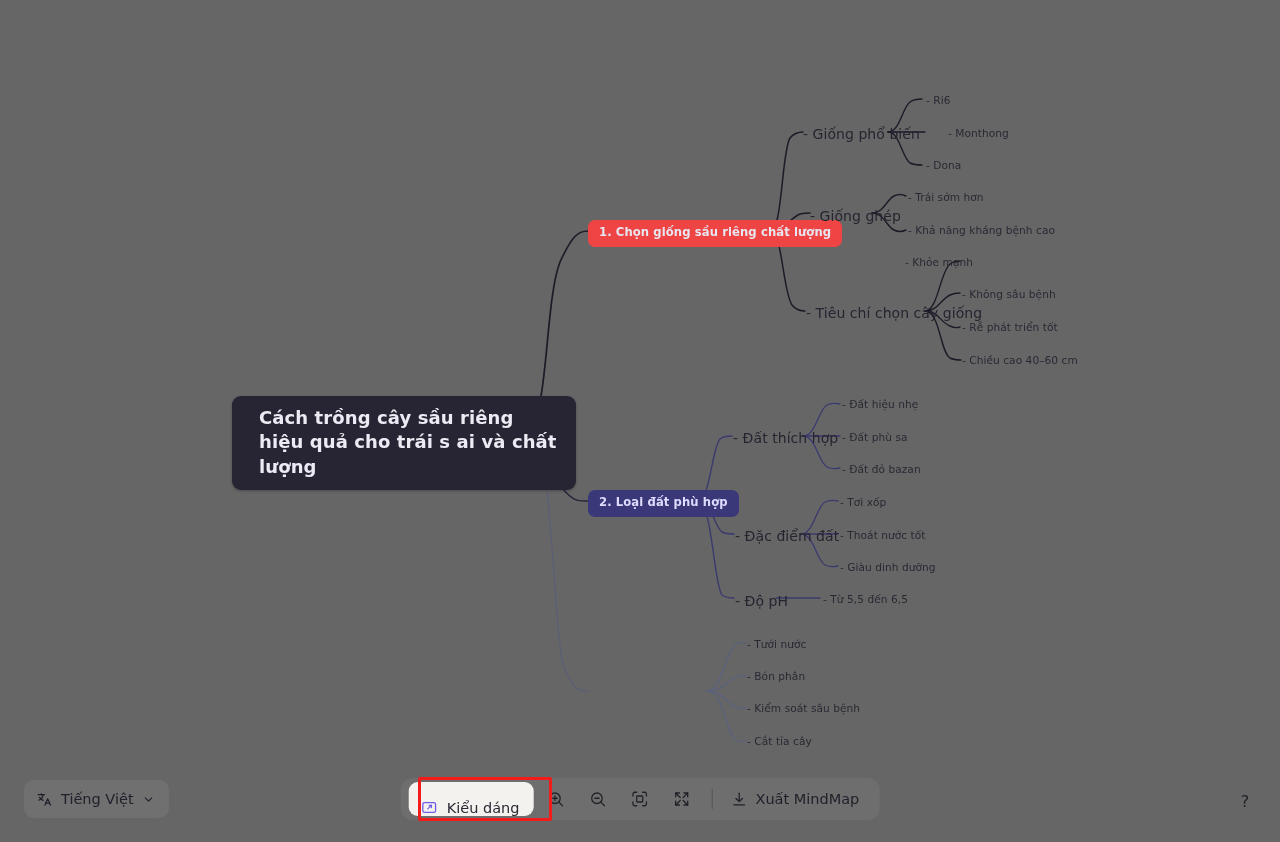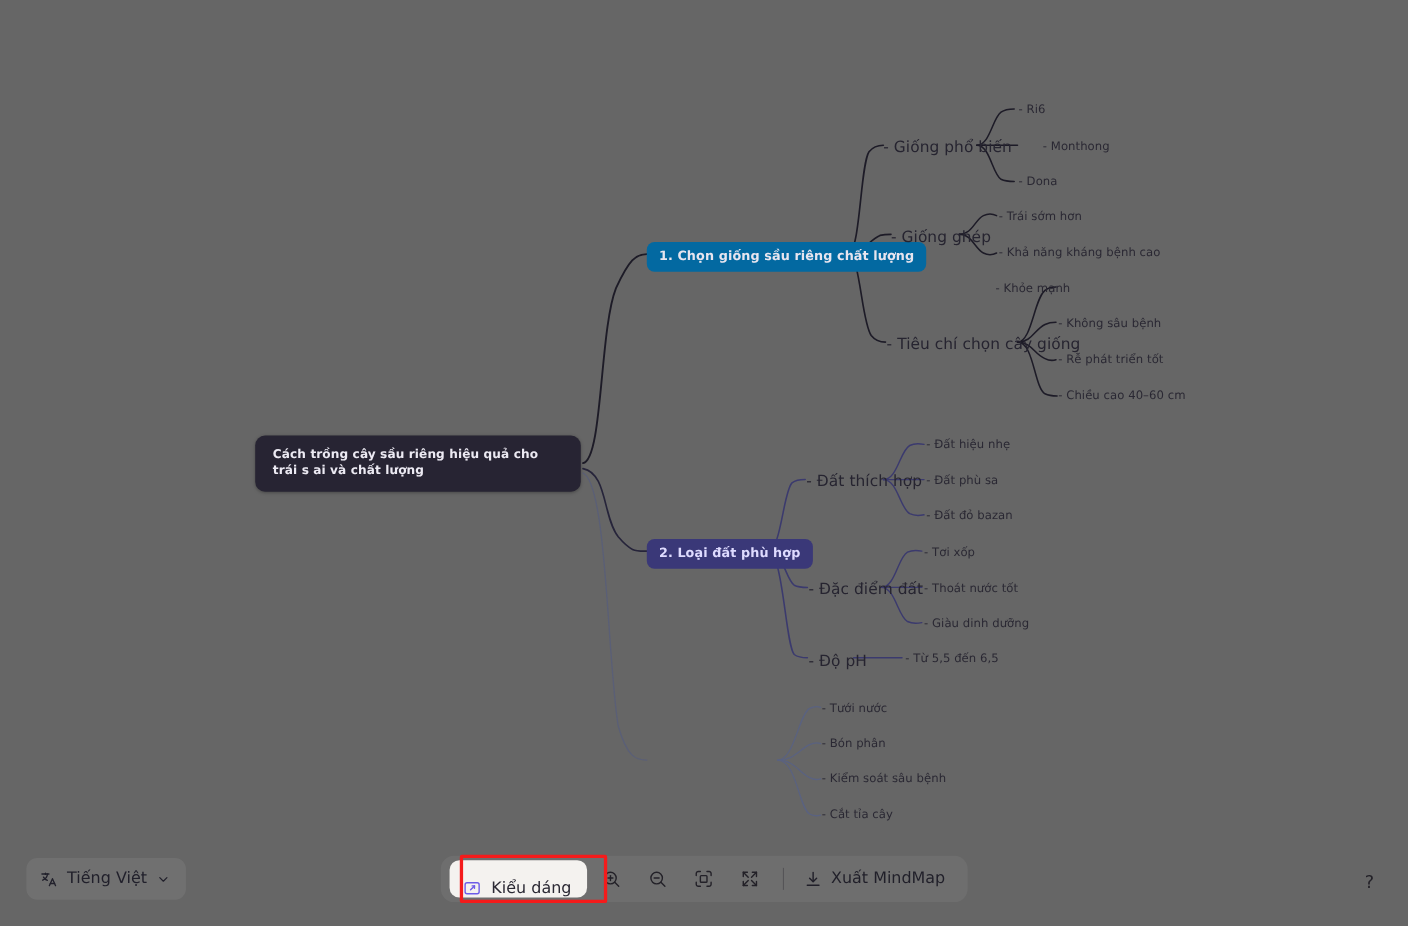--- a/index.html
+++ b/index.html
@@ -34,42 +34,42 @@
   .node {
     position: absolute;
     box-sizing: border-box;
     white-space: nowrap;
     line-height: 1.35;
   }
 
   .root-node {
     left: 232px;
     top: 396px;
-    width: 296px;
-    padding: 10px 14px 11px 16px;
+    width: 344px;
+    padding: 10px 14px 11px 27px;
     background: #272433;
     border-radius: 9px;
     color: #eceaf3;
-    font-size: 11px;
+    font-size: 18px;
     font-weight: 600;
     white-space: normal;
     letter-spacing: .1px;
     box-shadow: 0 1px 3px rgba(0,0,0,.28);
   }
 
   .branch-node {
     padding: 5px 11px 6px 11px;
     border-radius: 7px;
     font-size: 11.6px;
     font-weight: 600;
     letter-spacing: .1px;
   }
   .branch-1 {
     left: 588px; top: 220px;
-    background: #0369a1;
+    background: #ef4444;
     color: #e7e5ef;
   }
   .branch-2 {
     left: 588px; top: 490px;
     background: #3a3878;
     color: #ded`dff;
     color: #dedbff;
   }
   .branch-3 {
     left: 588px; top: 681px;

